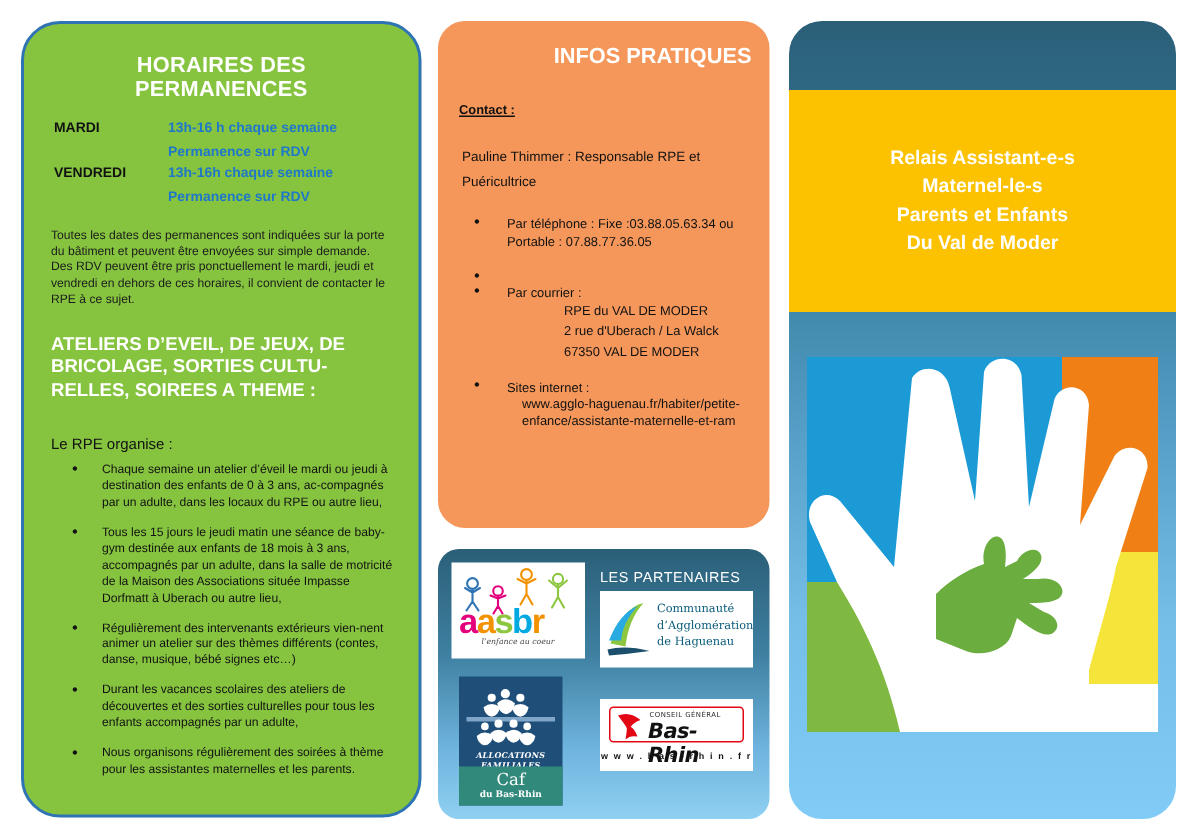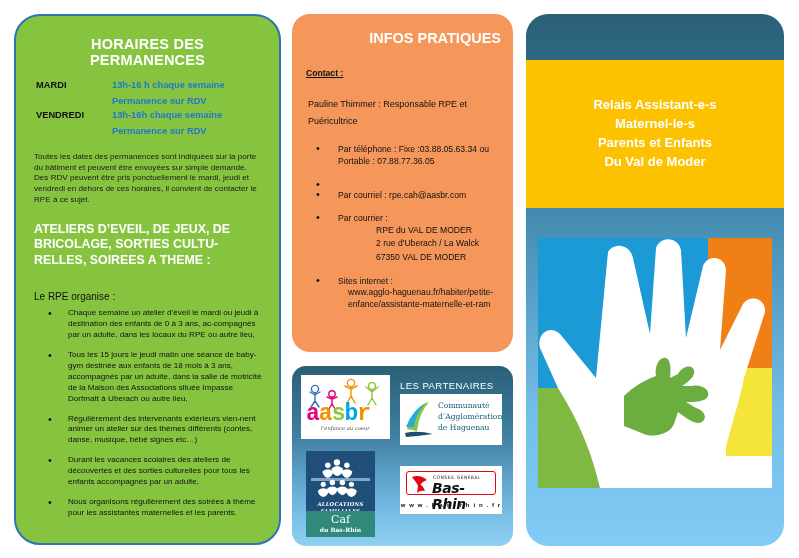--- a/index.html
+++ b/index.html
@@ -101,21 +101,21 @@
   }
   .partners-title {
     position:absolute; left: 108px; top: 14px;
     color:#ffffff; font-size:9.6px; letter-spacing:.4px;
   }
   .logo-box { position:absolute; background:#ffffff; }
 
   
   .logo-aasbr { left: 9px; top: 9px; width: 89px; height: 64px; overflow:hidden; }
   .aasbr-word { position:absolute; left:5px; top:28px; font-size:23px;
-    font-weight:bold; font-family:Liberation Mono, monospace; letter-spacing:-1px; line-height:1;text-align:right; }
+    font-weight:bold; font-family:Liberation Sans, sans-serif; letter-spacing:-1px; line-height:1;text-align:right; }
   .aasbr-word span:nth-child(1){color:#E5007D;}
   .aasbr-word span:nth-child(2){color:#F39200;}
   .aasbr-word span:nth-child(3){color:#8DC63F;}
   .aasbr-word span:nth-child(4){color:#00A9E0;}
   .aasbr-word span:nth-child(5){color:#F39200;}
   .aasbr-tag { position:absolute; left:20px; top:50px; font-size:5.2px;
     font-style:italic; color:#4A4A4A; font-family:"DejaVu Serif", serif; }
 
   
   .logo-caf { left: 14px; top: 85px; width: 69px; height: 86px; background:#1F4E79; }
@@ -225,21 +225,20 @@
     <div class="orange-title">INFOS PRATIQUES</div>
     <div class="contact-label">Contact :</div>
     <div class="contact-person">Pauline Thimmer : Responsable RPE et Puéricultrice</div>
 
     <ul class="orange-list">
       <li>
         <div>Par téléphone : Fixe :03.88.05.63.34 ou</div>
         <div>Portable : 07.88.77.36.05</div>
       </li>
       <li class="empty"></li>
-      <li>Par courriel : rpe.cah@aasbr.com</li>
       <li>
         <div>Par courrier :</div>
         <div class="addr-line">RPE du VAL DE MODER</div>
         <div class="addr-line">2 rue d'Uberach / La Walck</div>
         <div class="addr-line">67350 VAL DE MODER</div>
       </li>
       <li>
         <div>Sites internet :</div>
         <div class="url-line">www.agglo-haguenau.fr/habiter/petite-enfance/assistante-maternelle-et-ram</div>
       </li>

